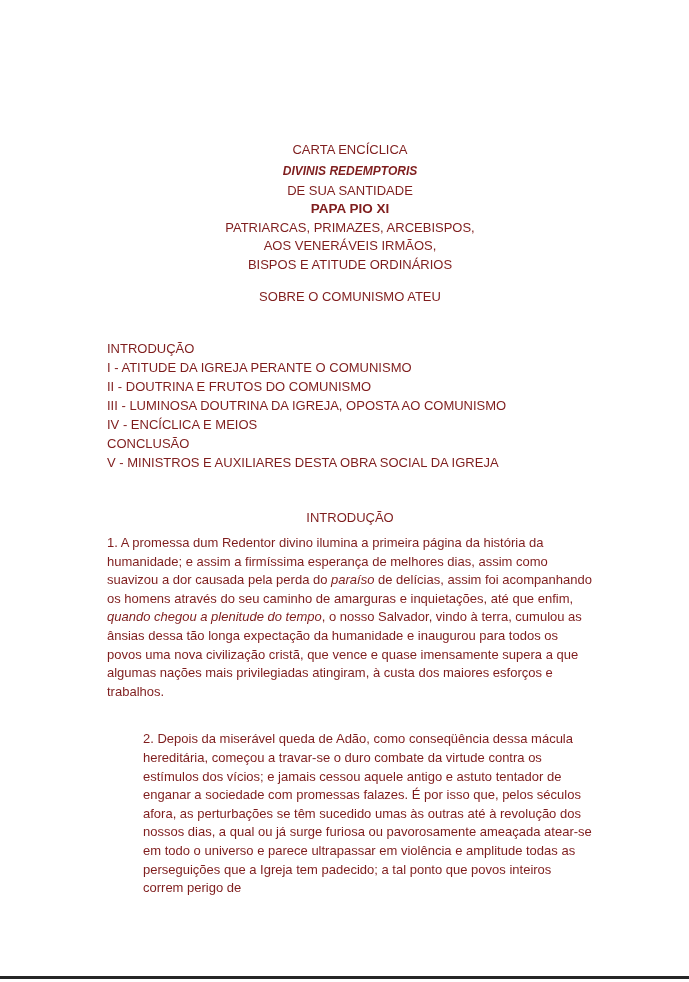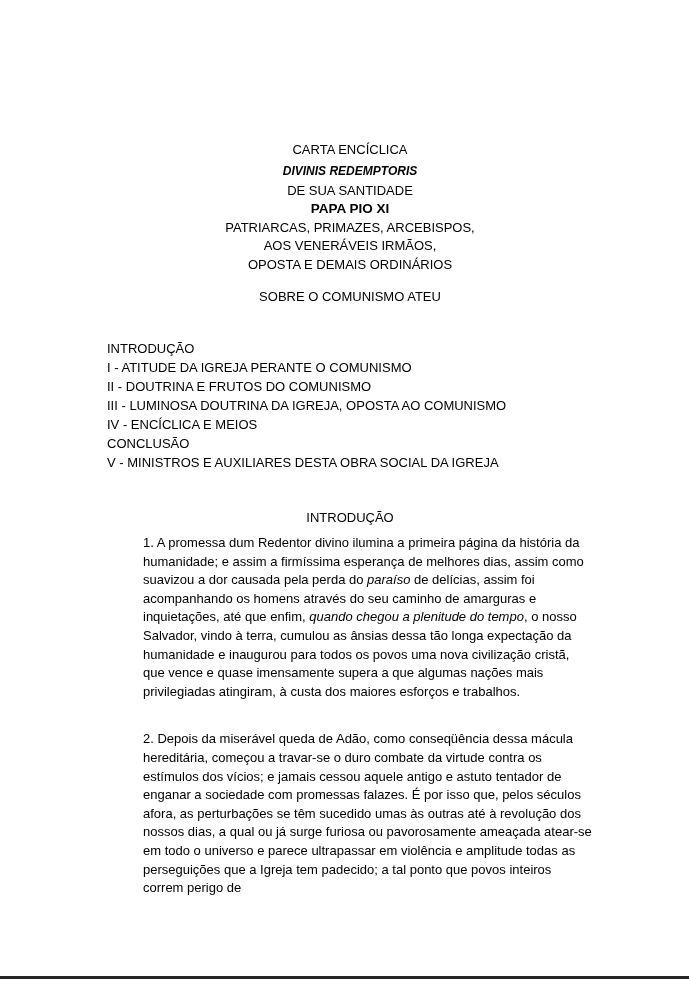--- a/index.html
+++ b/index.html
@@ -51,46 +51,46 @@
     text-align: center;
     font-size: 13px;
     line-height: 18.5px;
   }
   .body-text { }
   .para {
     font-size: 13px;
     line-height: 18.6px;
     text-align: left;
   }
-  .para-1 { margin-top: 7px; margin-left: 36px; }
+  .para-1 { margin-top: 7px; }
   .para-2 { margin-top: 29px; margin-left: 36px; }
   .para em { font-style: italic; }
   .page-rule {
     position: absolute;
     left: 0;
     top: 976px;
     width: 689px;
     height: 3px;
   }
 </style>
 </head>
 <body>
 
-<div class="page" style="background: rgb(255, 255, 255); color: #000000;">
+<div class="page" style="background: rgb(255, 255, 255); color: #7f1d1d;">
   <div class="content">
 
     <div class="header">
       <div class="h-line">CARTA ENCÍCLICA</div>
       <div class="h-title">DIVINIS REDEMPTORIS</div>
       <div class="h-line">DE SUA SANTIDADE</div>
       <div class="h-author">PAPA PIO XI</div>
       <div>
           <div class="h-line">PATRIARCAS, PRIMAZES, ARCEBISPOS,</div>
           <div class="h-line">AOS VENERÁVEIS IRMÃOS,</div>
-          <div class="h-line">OPOSTA E DEMAIS ORDINÁRIOS</div>
+          <div class="h-line">BISPOS E ATITUDE ORDINÁRIOS</div>
         </div>
       <div class="h-line subject">SOBRE O COMUNISMO ATEU</div>
     </div>
 
     <div class="toc">
         <div class="toc-line">INTRODUÇÃO</div>
         <div class="toc-line">I - ATITUDE DA IGREJA PERANTE O COMUNISMO</div>
         <div class="toc-line">II - DOUTRINA E FRUTOS DO COMUNISMO</div>
         <div class="toc-line">III - LUMINOSA DOUTRINA DA IGREJA, OPOSTA AO COMUNISMO</div>
         <div class="toc-line">IV - ENCÍCLICA E MEIOS</div>

